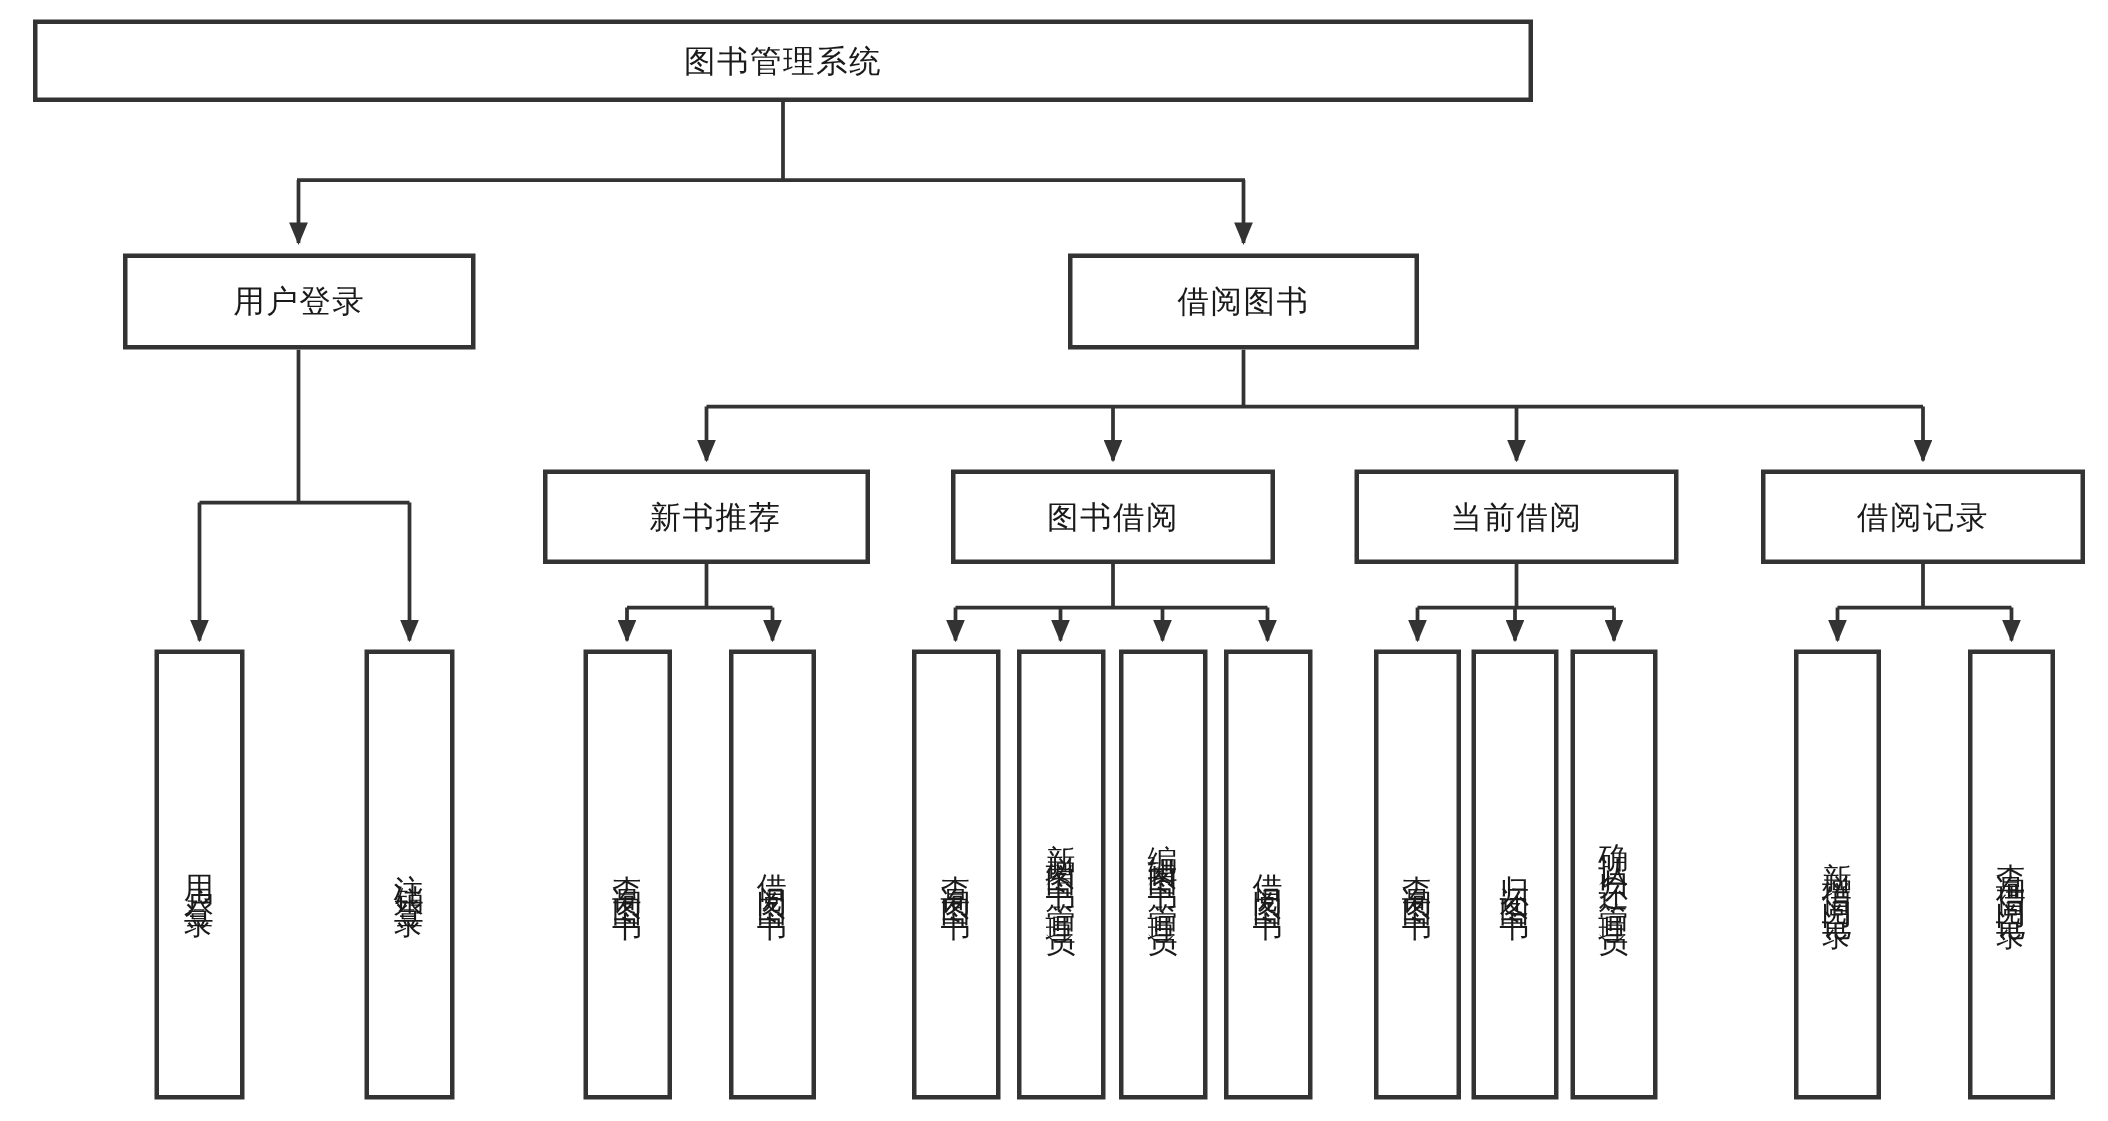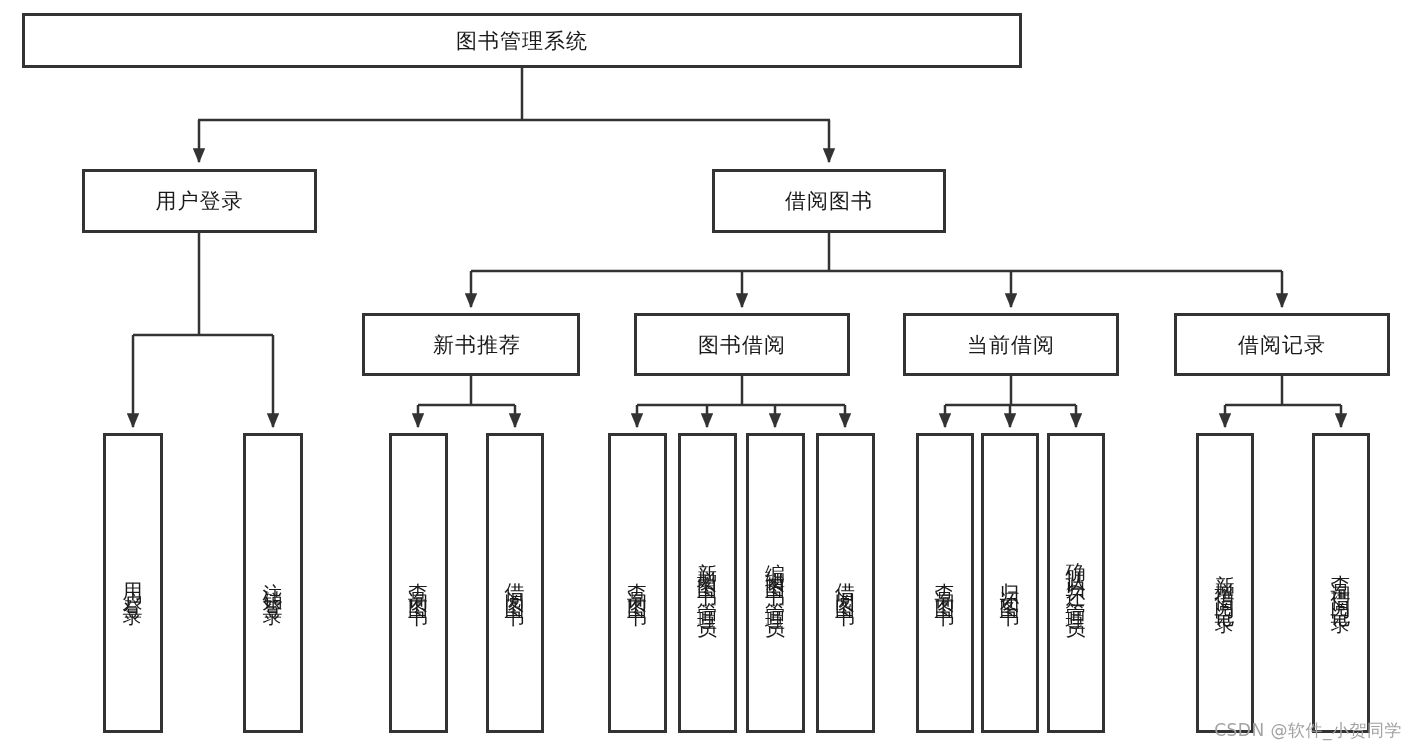--- a/index.html
+++ b/index.html
@@ -167,15 +167,14 @@
   <div class="node v" style="left:916px; top:433px; width:58px; height:300px;">查询图书</div>
 
   <div class="node v" style="left:981px; top:433px; width:58px; height:300px;">归还图书</div>
 
   <div class="node v" style="left:1047px; top:433px; width:58px; height:300px;">确认归还（管理员）</div>
 
   <div class="node v" style="left:1196px; top:433px; width:58px; height:300px;">新增借阅记录</div>
 
   <div class="node v" style="left:1312px; top:433px; width:58px; height:300px;">查询借阅记录</div>
 
-  <div class="watermark">CSDN @软件_小贺同学</div>
 
 </div>
 
 </body></html>

